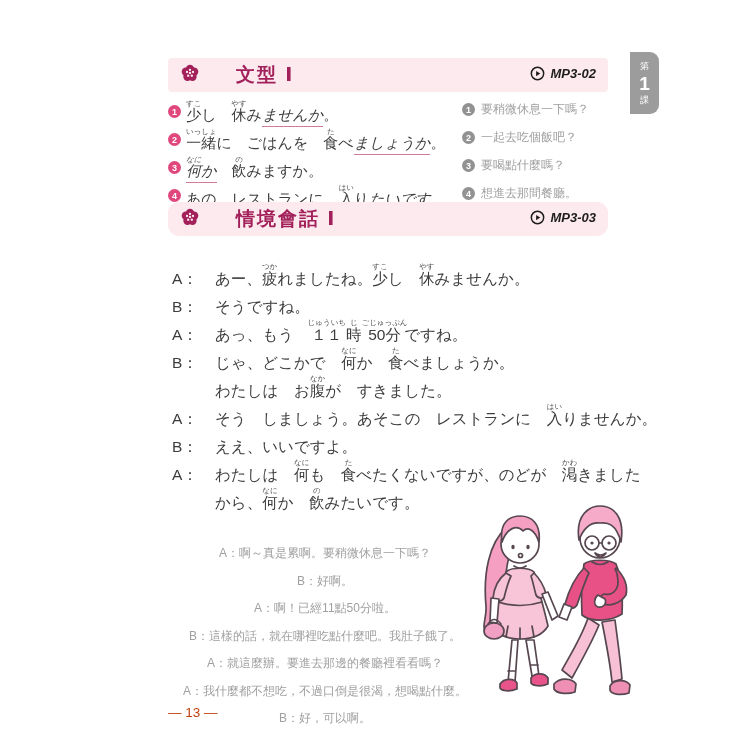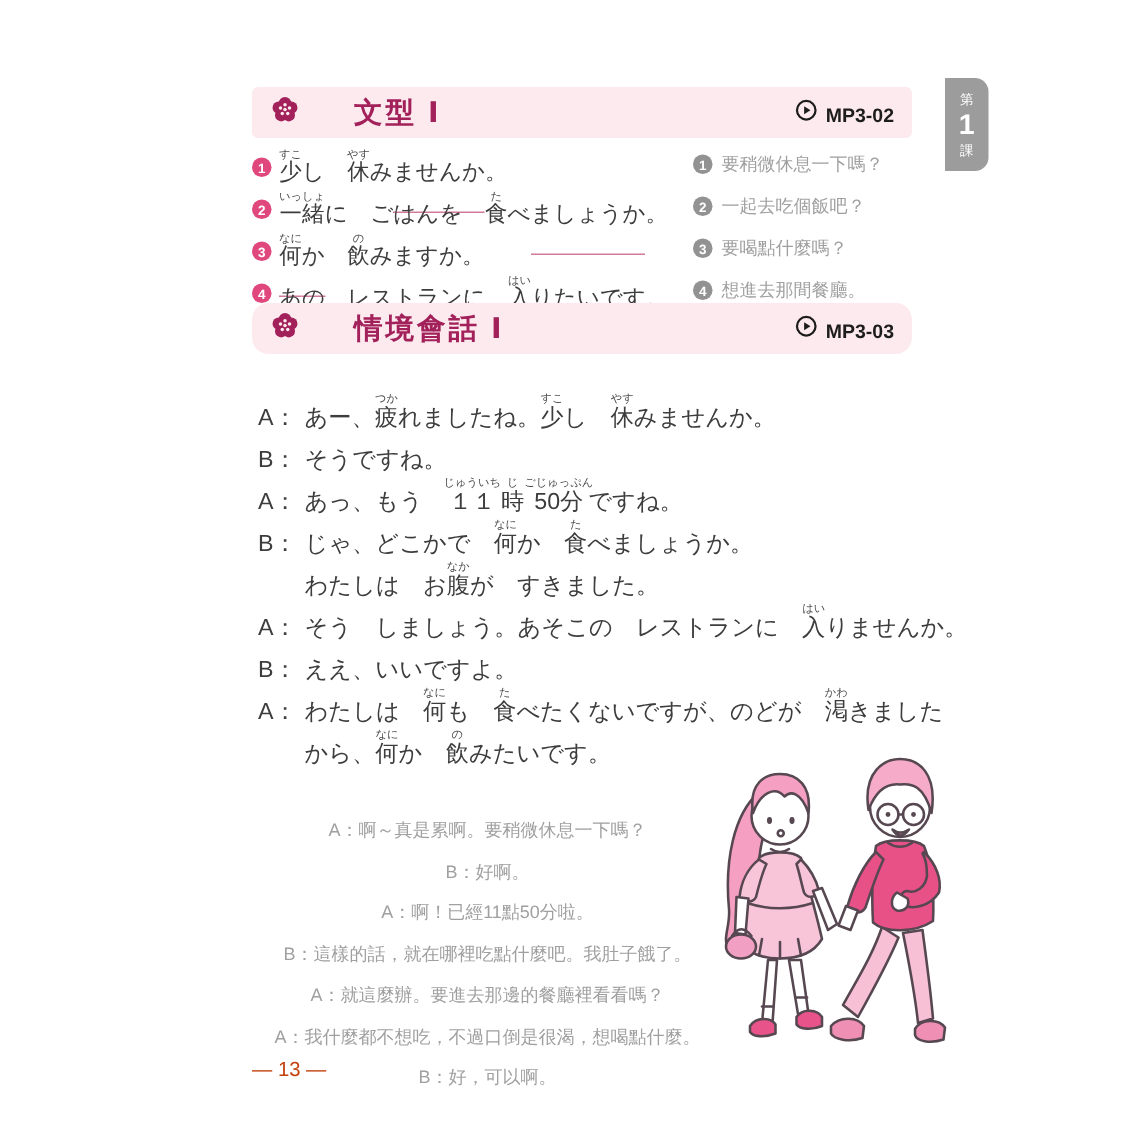--- a/index.html
+++ b/index.html
@@ -12,42 +12,42 @@
     justify-content:center;line-height:1;}
   .chapter-tab .small{font-size:9px;}
   .chapter-tab .big{font-size:19px;font-weight:bold;margin:3px 0;}
 
   
   .section-header{position:absolute;left:168px;width:440px;height:34px;background:#fdeaee;
     border-radius:4px;display:flex;align-items:center;padding:0 12px;box-sizing:border-box;gap:29px;}
   .section-header.h1{top:58px;}
   .section-header.h2{top:202px;border-radius:11px;}
   .section-title{color:#a3215a;font-weight:bold;font-size:19px;letter-spacing:2px;margin-left:7px;}
-  .mp3-badge{margin-left:auto;display:flex;align-items:flex-end;gap:5px;color:#1d1d1d;
-    font-weight:bold;font-size:13px;cursor:pointer;}
+  .mp3-badge{margin-left:auto;display:flex;align-items:flex-start;gap:5px;color:#1d1d1d;
+    font-weight:bold;font-size:13px;cursor:pointer;font-style:italic;}
 
   
   .patterns{position:absolute;left:168px;top:94px;width:440px;}
   .pattern-row{position:relative;display:flex;align-items:flex-end;height:28px;}
   .bullet{width:13px;height:13px;border-radius:50%;color:#fff;font-size:9px;font-weight:bold;
     display:inline-flex;align-items:center;justify-content:center;flex:0 0 13px;}
   .bullet.pink{background:#e0487d;margin-bottom:4px;}
   .bullet.gray{background:#929292;}
   .jp{margin-left:5px;font-size:15px;line-height:1;white-space:nowrap;color:#3d3d3d;}
   ruby{ruby-align:center;}
   rt{font-size:7.5px;color:#4a4a4a;}
-  .u{border-bottom:1.5px solid #d27a9b;padding-bottom:18px;}
+  .u{border-bottom:1.5px solid #d27a9b;padding-bottom:3px;font-style:italic;}
   .zh-group{position:absolute;left:294px;bottom:4px;display:flex;align-items:center;gap:6px;}
   .zh{font-size:12px;color:#a0a0a0;white-space:nowrap;}
 
   
   .dialogue{position:absolute;left:172px;top:258px;width:470px;}
   .dialogue-line{display:flex;align-items:flex-end;height:28px;font-size:15.5px;white-space:nowrap;}
   .speaker{flex:0 0 31px;line-height:1;}
-  .dialogue-line .jp{margin-left:0;font-size:15.5px;}
+  .dialogue-line .jp{margin-left:12px;font-size:15.5px;}
 
   
   .translation{position:absolute;left:170px;top:540px;width:310px;}
   .translation p{margin:0;line-height:27.5px;font-size:12px;color:#a0a0a0;white-space:nowrap;text-align:center;}
 
   
   .illustration{position:absolute;left:448px;top:494px;width:228px;height:232px;}
   .page-number{position:absolute;left:168px;top:705px;width:440px;text-align:left;
     font-size:13.5px;color:#c2410c;}
 </style>

